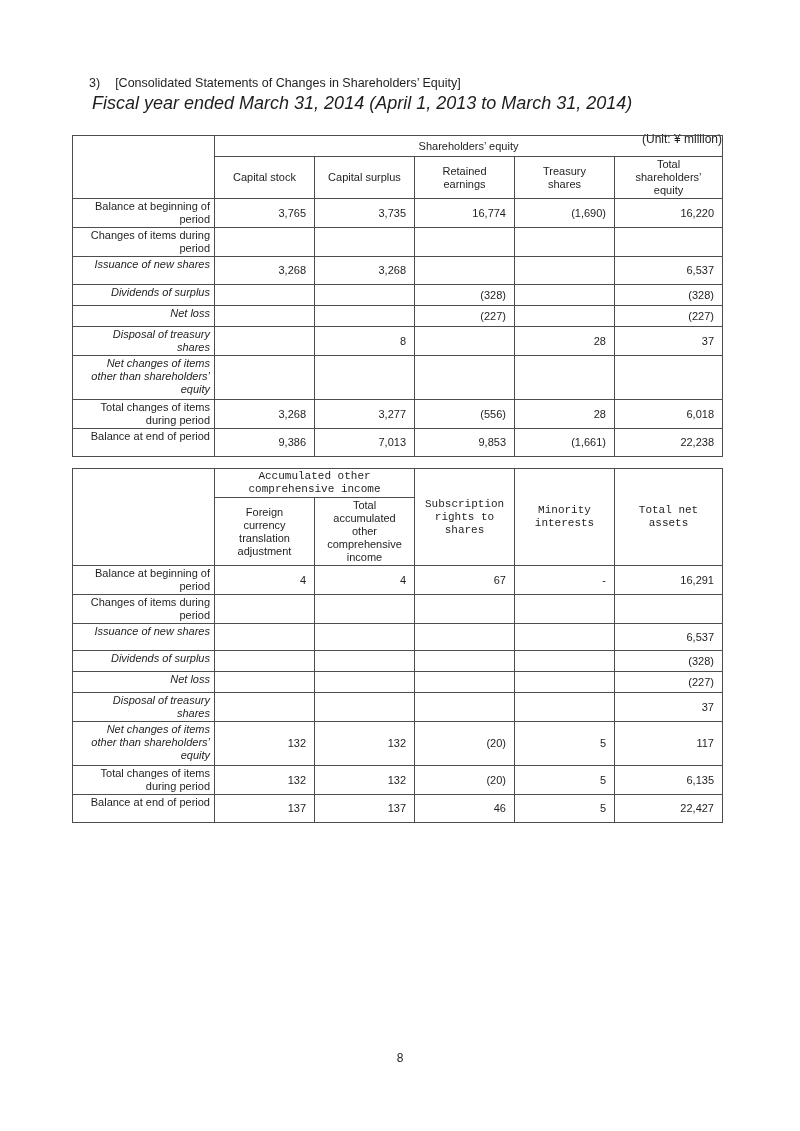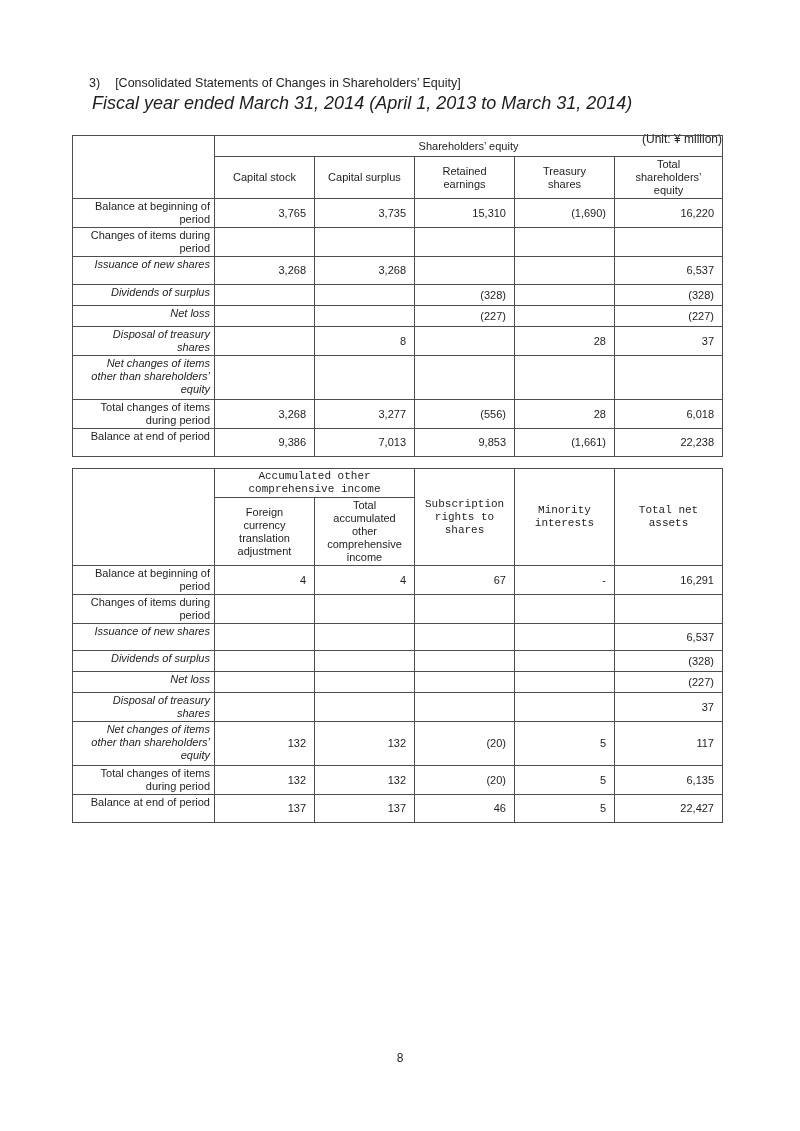--- a/index.html
+++ b/index.html
@@ -82,21 +82,21 @@
       <th>Capital stock</th>
       <th>Capital surplus</th>
       <th>Retained earnings</th>
       <th>Treasury shares</th>
       <th>Total shareholders’ equity</th>
     </tr>
     <tr class="r28">
       <td class="lbl">Balance at beginning of period</td>
       <td class="num">3,765</td>
       <td class="num">3,735</td>
-      <td class="num">15,310</td>
+      <td class="num">16,774</td>
       <td class="num">(1,690)</td>
       <td class="num">16,220</td>
     </tr>
     <tr class="r28">
       <td class="lbl">Changes of items during period</td>
       <td class="num"></td>
       <td class="num"></td>
       <td class="num"></td>
       <td class="num"></td>
       <td class="num"></td>

